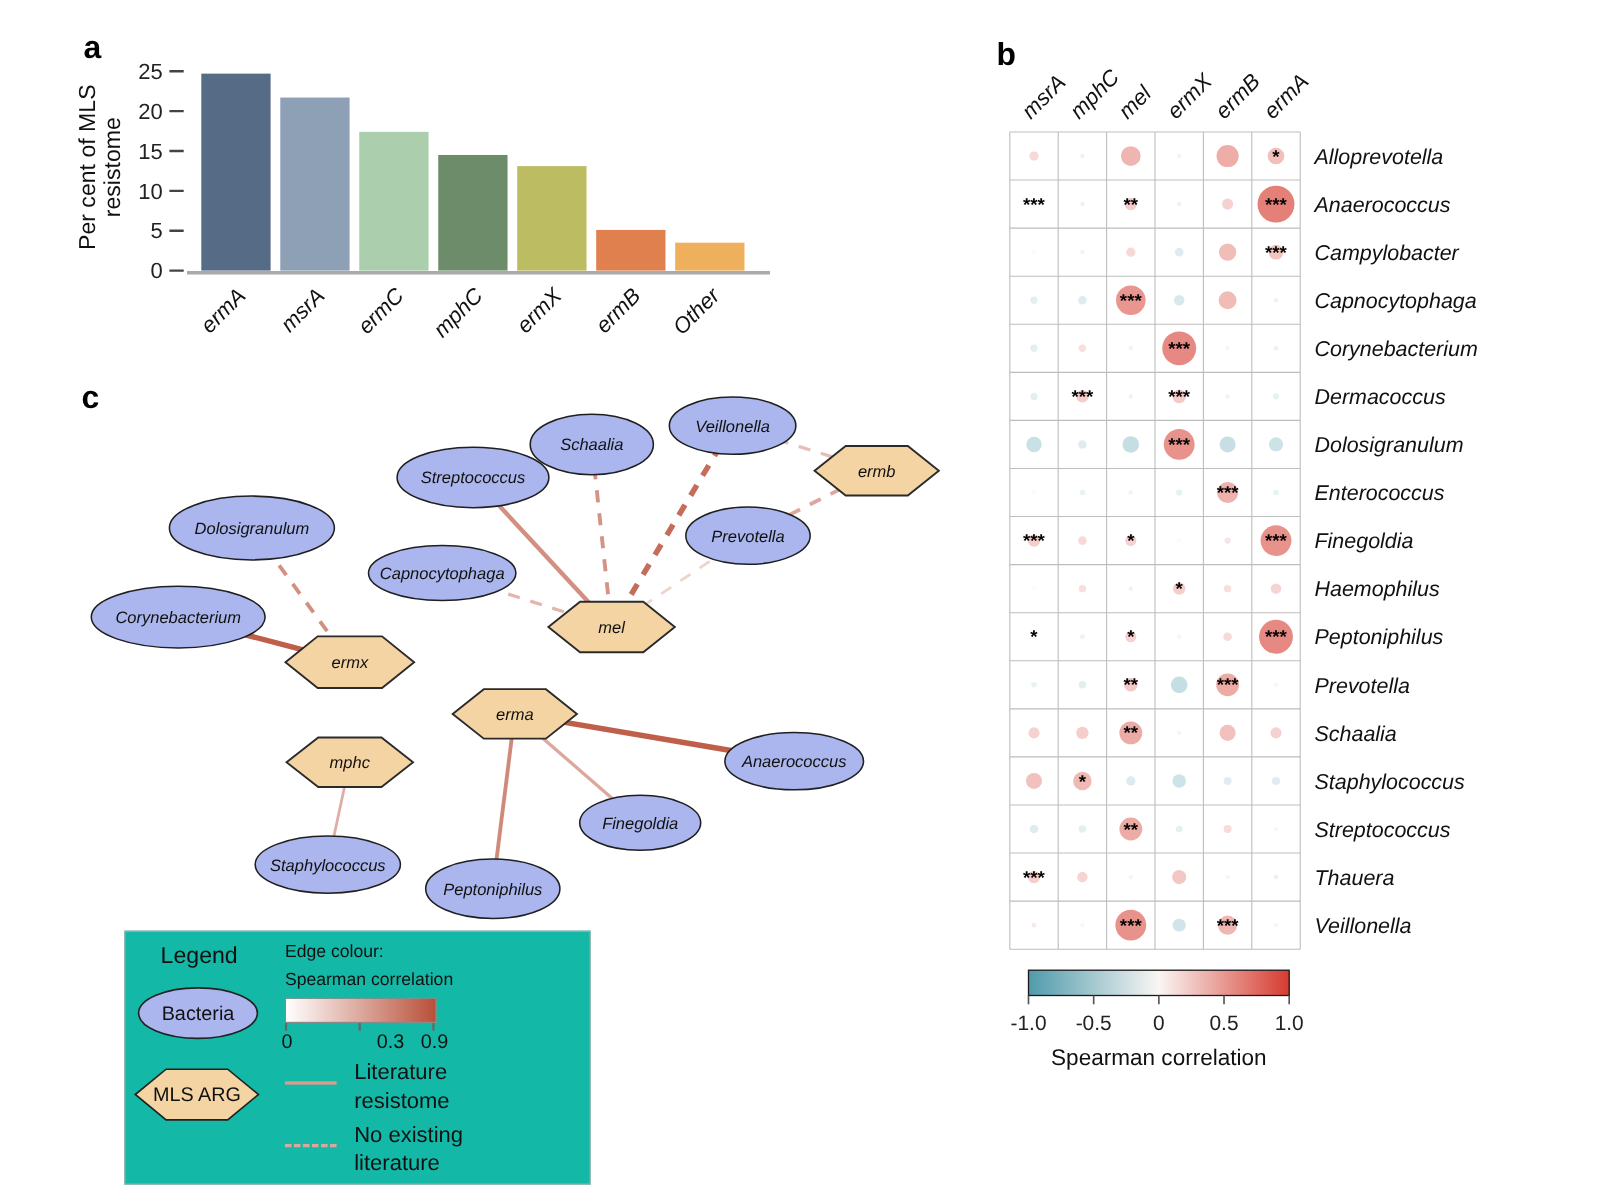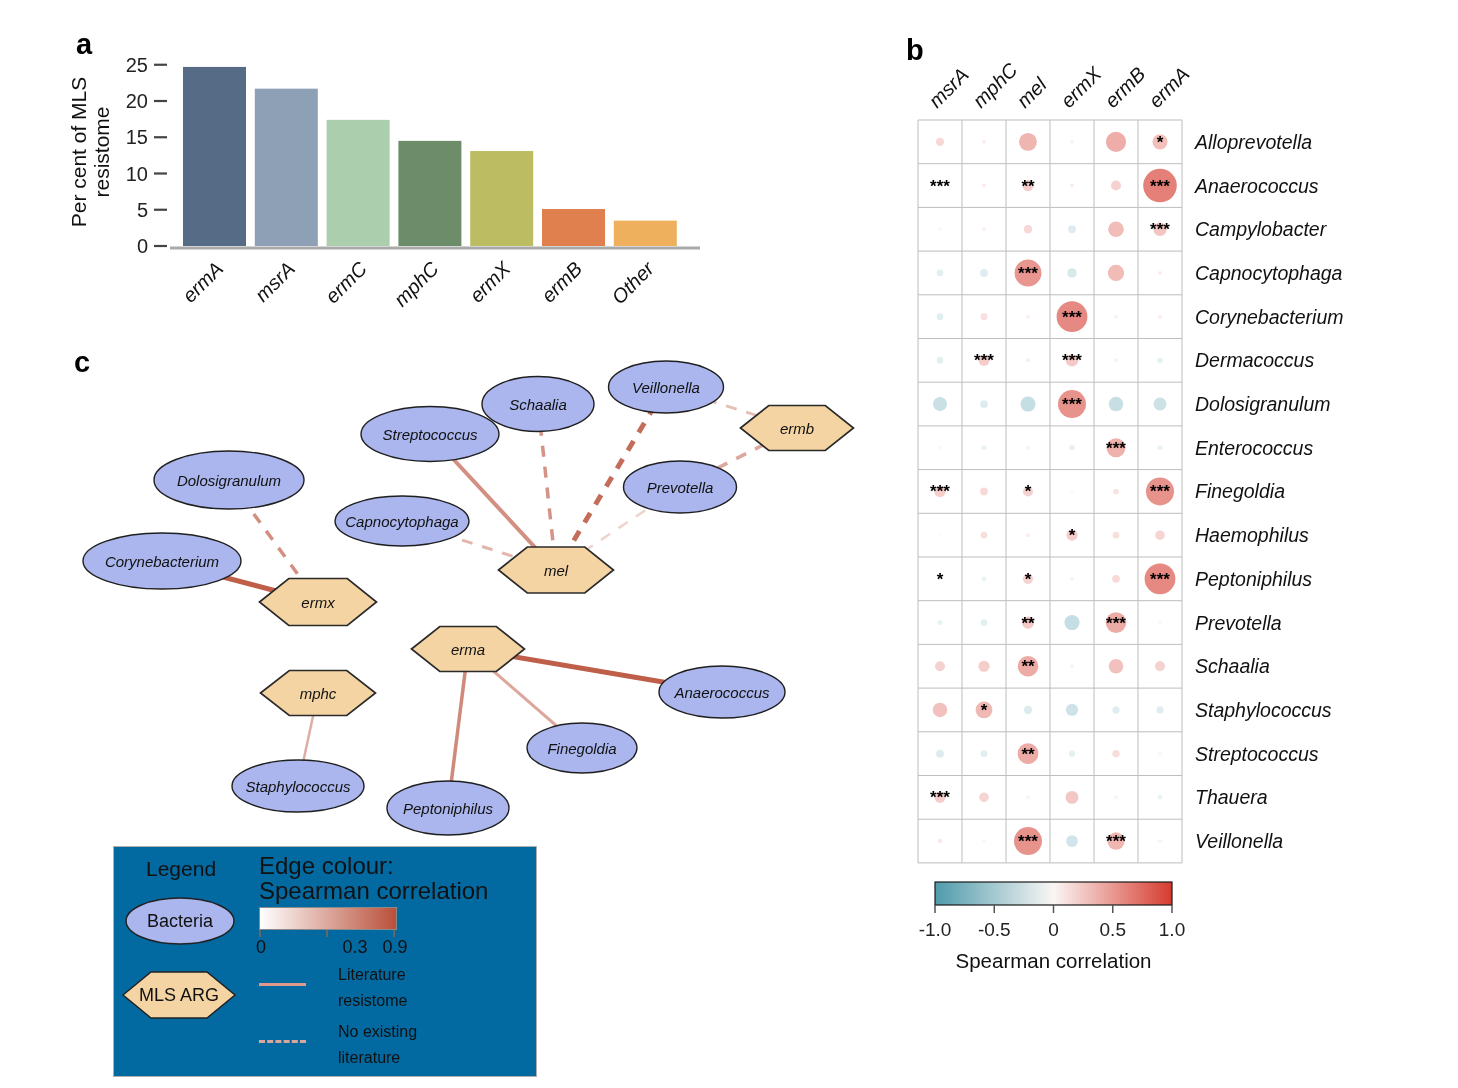--- a/index.html
+++ b/index.html
@@ -16,34 +16,34 @@
   .tick-label{font-size:20px;fill:#222;}
   .xcat{font-size:20px;font-style:italic;fill:#111;}
   .ylab{font-size:21px;fill:#111;}
   .colhead{font-size:20px;font-style:italic;fill:#111;}
   .rowlab{font-size:19.5px;font-style:italic;fill:#111;}
   .stars{font-size:17px;font-weight:700;fill:#000;text-anchor:middle;}
   .cbtick{font-size:19px;fill:#222;text-anchor:middle;}
   .cbtitle{font-size:20.5px;fill:#111;text-anchor:middle;}
   .nodelab{font-size:15px;font-style:italic;fill:#111;text-anchor:middle;}
   .legend-box{position:absolute;left:113px;top:846px;width:422px;height:229px;
-              border:1.5px solid #b0b0b0;background:#0369a1;}
+              border:1.5px solid #b0b0b0;background:#14b8a6;}
   .legend-title{position:absolute;left:32px;top:10px;font-size:21px;}
-  .legend-edge-title{position:absolute;left:145px;top:6px;font-size:24px;line-height:25px;}
+  .legend-edge-title{position:absolute;left:145px;top:6px;font-size:16px;line-height:25px;}
   .legend-bacteria-svg{position:absolute;left:8px;top:48px;}
   .legend-arg-svg{position:absolute;left:4px;top:122px;}
   .legend-grad{position:absolute;left:145px;top:60px;width:136px;height:21px;border:1px solid #8a8a8a;}
   .lt{position:absolute;top:83px;width:2px;height:7px;background:#666;}
   .lt0{left:145px;} .lt1{left:212px;} .lt2{left:279px;}
   .gtick{position:absolute;top:90px;font-size:18px;transform:translateX(-50%);}
   .gt0{left:147px;} .gt1{left:213px;margin-left:28px;} .gt2{left:281px;}
   .swatch{position:absolute;width:47px;height:0;}
   .swatch.solid{left:145px;top:136px;border-top:3.5px solid #e09a8b;}
   .swatch.dashed{left:145px;top:193px;border-top:3.5px dashed #dba79c;}
-  .swatch-label{position:absolute;left:224px;font-size:16px;line-height:26px;}
+  .swatch-label{position:absolute;left:208px;font-size:20px;line-height:26px;}
   .sl1{top:115px;} .sl2{top:172px;}
   .legend-shape-text{font-size:18px;fill:#111;text-anchor:middle;}
 </style>
 </head>
 <body>
 
 <div class="figure">
   <div class="plabel" id="lab-a">a</div>
   <svg id="svg-a" width="660" height="305">
       <line x1="110" y1="218" x2="640" y2="218" stroke="#aaaaaa" stroke-width="3.2"></line>

